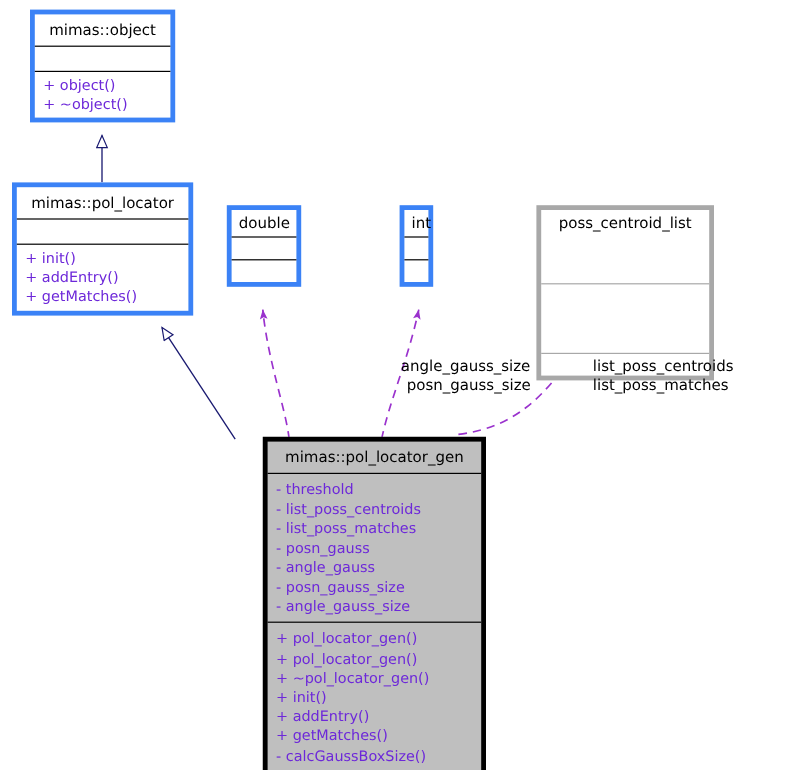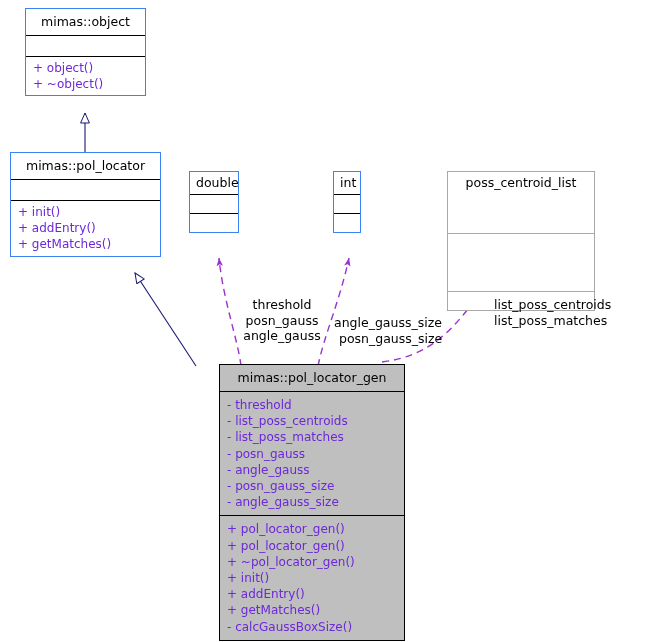--- a/index.html
+++ b/index.html
@@ -22,21 +22,21 @@
     top: 0;
     width: 659px;
     height: 642px;
     pointer-events: none;
   }
 
   
   .uml-box {
     position: absolute;
     box-sizing: border-box;
-    border: 1px solid #3b82f6;
+    border: 4px solid #3b82f6;
     background: #ffffff;
     display: flex;
     flex-direction: column;
   }
   .uml-box.muted {
     border-color: #a8a8a8;
     gap: 39px;
   }
   .uml-box.highlight {
     background: #bfbfbf;
@@ -120,45 +120,40 @@
   <div class="uml-box" style="left:10px; top:152px; width:151px;">
     <div class="compartment cls-title">mimas::pol_locator</div>
     <div class="compartment divider-top empty-compartment"></div>
     <div class="compartment divider-top">
       <div class="member">+ init()</div>
       <div class="member">+ addEntry()</div>
       <div class="member">+ getMatches()</div>
     </div>
   </div>
 
-  <div class="uml-box" style="left:189px; top:171px; width:50px;">
+  <div class="uml-box" style="left:189px; top:171px; width:62px;">
     <div class="compartment cls-title" style="padding:3px 6px 4px 6px;">double</div>
     <div class="compartment divider-top empty-compartment" style="height:19px;"></div>
     <div class="compartment divider-top empty-compartment" style="height:19px;"></div>
   </div>
 
   <div class="uml-box" style="left:333px; top:171px; width:28px;">
     <div class="compartment cls-title" style="padding:3px 6px 4px 6px;">int</div>
     <div class="compartment divider-top empty-compartment" style="height:19px;"></div>
     <div class="compartment divider-top empty-compartment" style="height:19px;"></div>
   </div>
 
   <div class="uml-box muted" style="left:447px; top:171px; width:148px;">
     <div class="compartment cls-title" style="padding:3px 8px 4px 8px;">poss_centroid_list</div>
     <div class="compartment divider-top empty-compartment" style="height:19px;"></div>
     <div class="compartment divider-top empty-compartment" style="height:19px;"></div>
   </div>
 
-  <div class="edge-label lbl-center" style="left:236px; top:297px; width:92px;">
-    <div>threshold</div>
-    <div>posn_gauss</div>
-    <div>angle_gauss</div>
-  </div>
 
-  <div class="edge-label lbl-left" style="left:334px; top:297px;margin-top:18px;">
+  <div class="edge-label lbl-left" style="left:334px; top:297px;">
     <div>angle_gauss_size</div>
     <div style="padding-left:5px;">posn_gauss_size</div>
   </div>
 
   <div class="edge-label lbl-left" style="left:494px; top:297px;">
     <div>list_poss_centroids</div>
     <div>list_poss_matches</div>
   </div>
 
   <div class="uml-box highlight" style="left:195px; top:364px; width:186px;">

